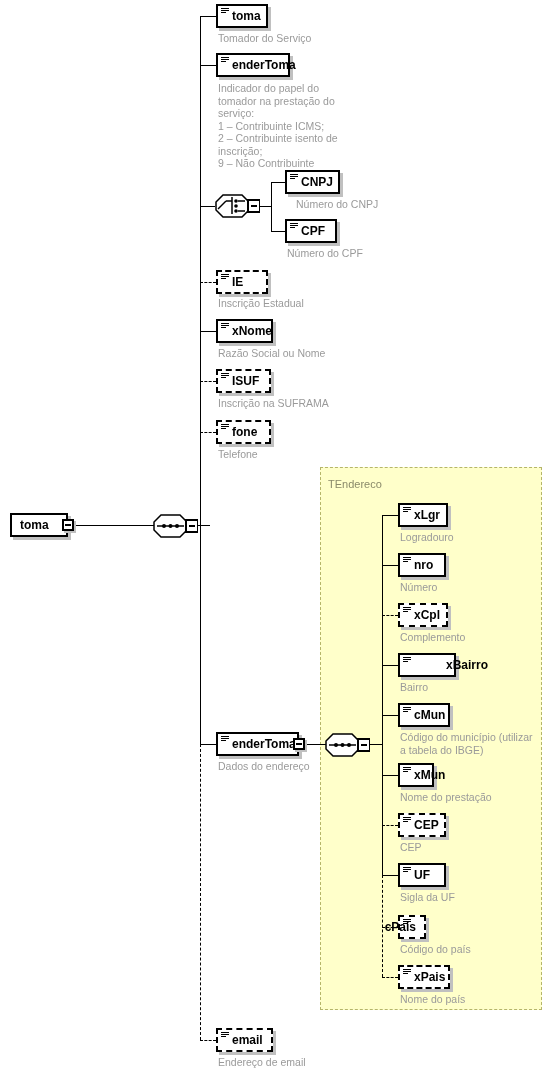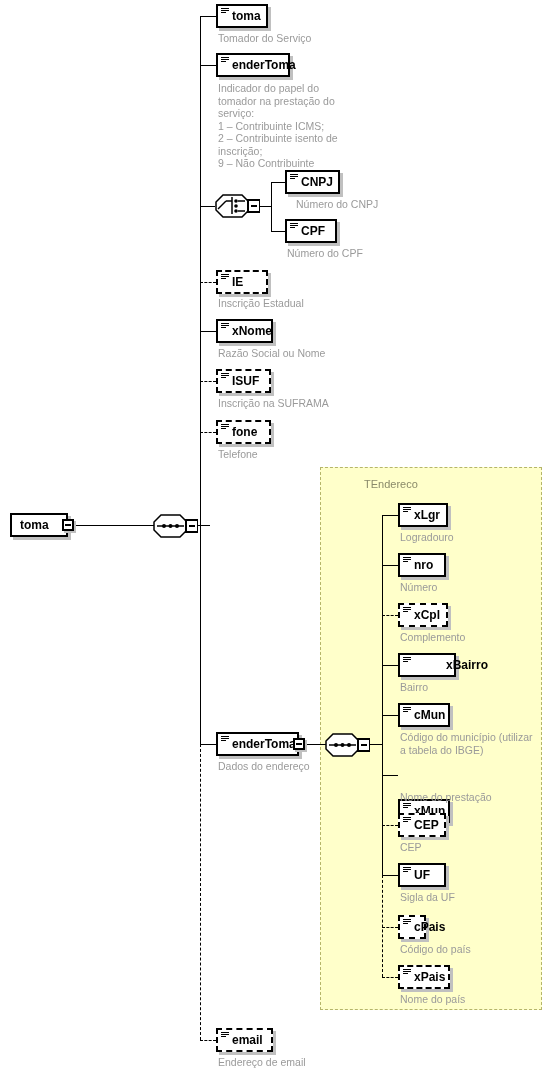--- a/index.html
+++ b/index.html
@@ -146,21 +146,21 @@
     height: 24px;
   }
   .compositor svg { display: block; }
 </style>
 </head>
 <body>
 
 <div id="canvas">
 
   <div class="group-panel" style="left:320px; top:467px; width:222px; height:543px;"></div>
-  <div class="group-label" style="left:328px; top:478px;margin-left:36px;">TEndereco</div>
+  <div class="group-label" style="left:328px; top:478px;">TEndereco</div>
 
   <div class="ln-h" style="left:75px; top:525px; width:80px;"></div>
 
   <div class="ln-h" style="left:196px; top:525px; width:14px;"></div>
 
   <div class="ln-v" style="left:200px; top:16px; height:509px;"></div>
   <div class="ln-v" style="left:200px; top:525px; height:219px;"></div>
 
   <div class="ln-v dashed" style="left:200px; top:744px; height:296px;"></div>
 
@@ -393,21 +393,21 @@
     <span class="lines-icon">
         <i></i>
         <i></i>
         <i></i>
       </span>
     <span>cMun</span>
   </div>
   <div class="desc" style="left:400px; top:731px; width:140px;">Código do município (utilizar
 a tabela do IBGE)</div>
 
-  <div class="node" style="left:398px; top:799px; width:52px;">
+  <div class="node" style="left:398px; top:763px; width:36px;">
     <span class="lines-icon">
         <i></i>
         <i></i>
         <i></i>
       </span>
     <span>xMun</span>
   </div>
   <div class="desc" style="left:400px; top:791px; width:135px;">Nome do prestação</div>
 
   <div class="node optional" style="left:398px; top:813px; width:48px;">
@@ -423,21 +423,21 @@
   <div class="node" style="left:398px; top:863px; width:48px;">
     <span class="lines-icon">
         <i></i>
         <i></i>
         <i></i>
       </span>
     <span>UF</span>
   </div>
   <div class="desc" style="left:400px; top:891px; width:135px;">Sigla da UF</div>
 
-  <div class="node optional" style="left:398px; top:915px; width:28px;">
+  <div class="node optional" style="left:398px; top:915px; width:28px;justify-content:flex-end;">
     <span class="lines-icon">
         <i></i>
         <i></i>
         <i></i>
       </span>
     <span>cPais</span>
   </div>
   <div class="desc" style="left:400px; top:943px; width:135px;">Código do país</div>
 
   <div class="node optional" style="left:398px; top:965px; width:52px;">

